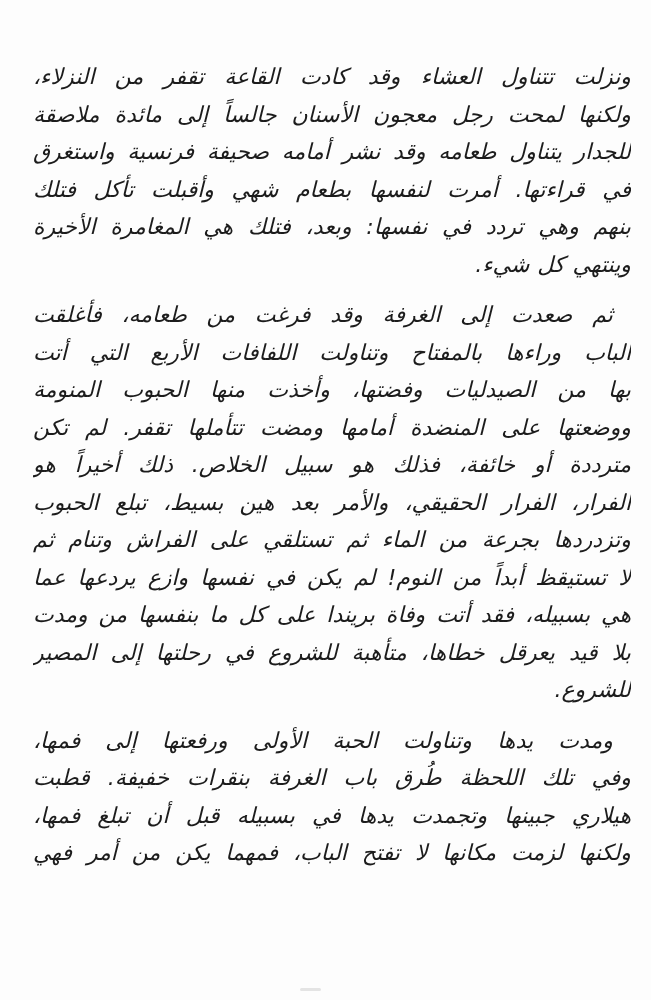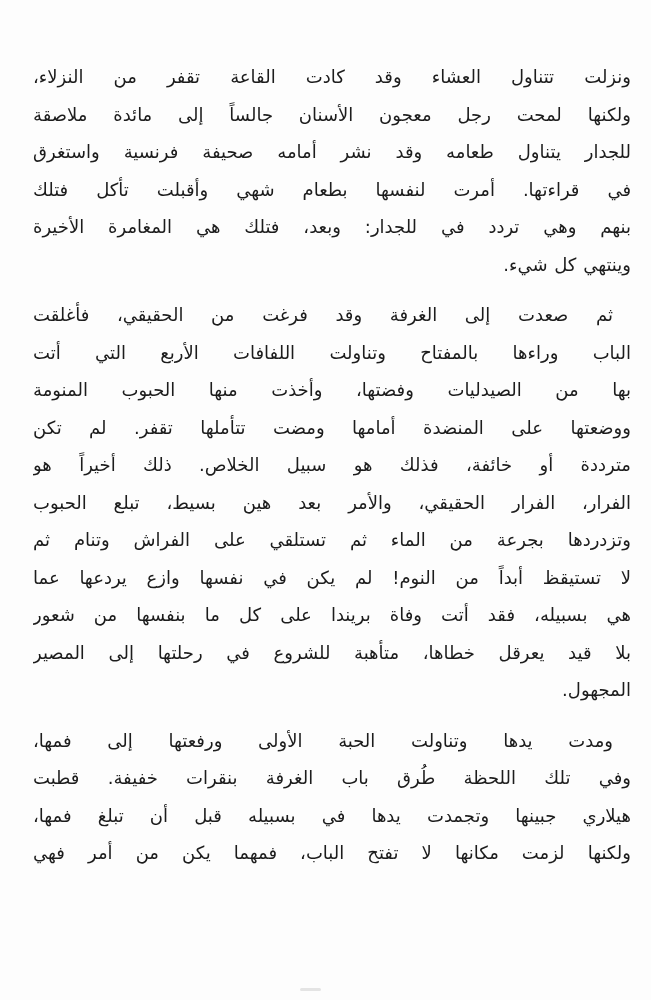--- a/index.html
+++ b/index.html
@@ -21,27 +21,28 @@
     position: absolute;
     top: 58px;
     right: 20px;
     left: 33px;
   }
   .para {
     margin: 0 0 13px 0;
     padding: 0;
   }
   .line {
-    font-size: 18px;
+    font-size: 22px;
     line-height: 37.5px;
     height: 37.5px;
     overflow: hidden;
     text-align: justify;
     text-align-last: justify;
     word-spacing: 1px;
+    font-style: italic;
   }
   .line.last {
     text-align: left;
     text-align-last: right;
   }
   .line.indent {
     padding-right: 18px;
   }
   .page-number-mark {
     position: absolute;
@@ -57,36 +58,36 @@
 <body>
 
 <div class="page">
   <div class="text-block">
 
     <div class="para">
       <div class="line">ونزلت تتناول العشاء وقد كادت القاعة تقفر من النزلاء،</div>
       <div class="line">ولكنها لمحت رجل معجون الأسنان جالساً إلى مائدة ملاصقة</div>
       <div class="line">للجدار يتناول طعامه وقد نشر أمامه صحيفة فرنسية واستغرق</div>
       <div class="line">في قراءتها. أمرت لنفسها بطعام شهي وأقبلت تأكل فتلك</div>
-      <div class="line">بنهم وهي تردد في للجدار: وبعد، فتلك هي المغامرة الأخيرة</div>
+      <div class="line">بنهم وهي تردد في نفسها: وبعد، فتلك هي المغامرة الأخيرة</div>
       <div class="line last">وينتهي كل شيء.</div>
     </div>
 
     <div class="para">
-      <div class="line indent">ثم صعدت إلى الغرفة وقد فرغت من الحقيقي، فأغلقت</div>
+      <div class="line indent">ثم صعدت إلى الغرفة وقد فرغت من طعامه، فأغلقت</div>
       <div class="line">الباب وراءها بالمفتاح وتناولت اللفافات الأربع التي أتت</div>
       <div class="line">بها من الصيدليات وفضتها، وأخذت منها الحبوب المنومة</div>
       <div class="line">ووضعتها على المنضدة أمامها ومضت تتأملها تقفر. لم تكن</div>
       <div class="line">مترددة أو خائفة، فذلك هو سبيل الخلاص. ذلك أخيراً هو</div>
       <div class="line">الفرار، الفرار الحقيقي، والأمر بعد هين بسيط، تبلع الحبوب</div>
       <div class="line">وتزدردها بجرعة من الماء ثم تستلقي على الفراش وتنام ثم</div>
       <div class="line">لا تستيقظ أبداً من النوم! لم يكن في نفسها وازع يردعها عما</div>
-      <div class="line">هي بسبيله، فقد أتت وفاة بريندا على كل ما بنفسها من شعور</div>
+      <div class="line">هي بسبيله، فقد أتت وفاة بريندا على كل ما بنفسها من ومدت</div>
       <div class="line">بلا قيد يعرقل خطاها، متأهبة للشروع في رحلتها إلى المصير</div>
-      <div class="line last">المجهول.</div>
+      <div class="line last">للشروع.</div>
     </div>
 
     <div class="para">
       <div class="line indent">ومدت يدها وتناولت الحبة الأولى ورفعتها إلى فمها،</div>
       <div class="line">وفي تلك اللحظة طُرق باب الغرفة بنقرات خفيفة. قطبت</div>
       <div class="line">هيلاري جبينها وتجمدت يدها في بسبيله قبل أن تبلغ فمها،</div>
       <div class="line">ولكنها لزمت مكانها لا تفتح الباب، فمهما يكن من أمر فهي</div>
     </div>
 
   </div>

